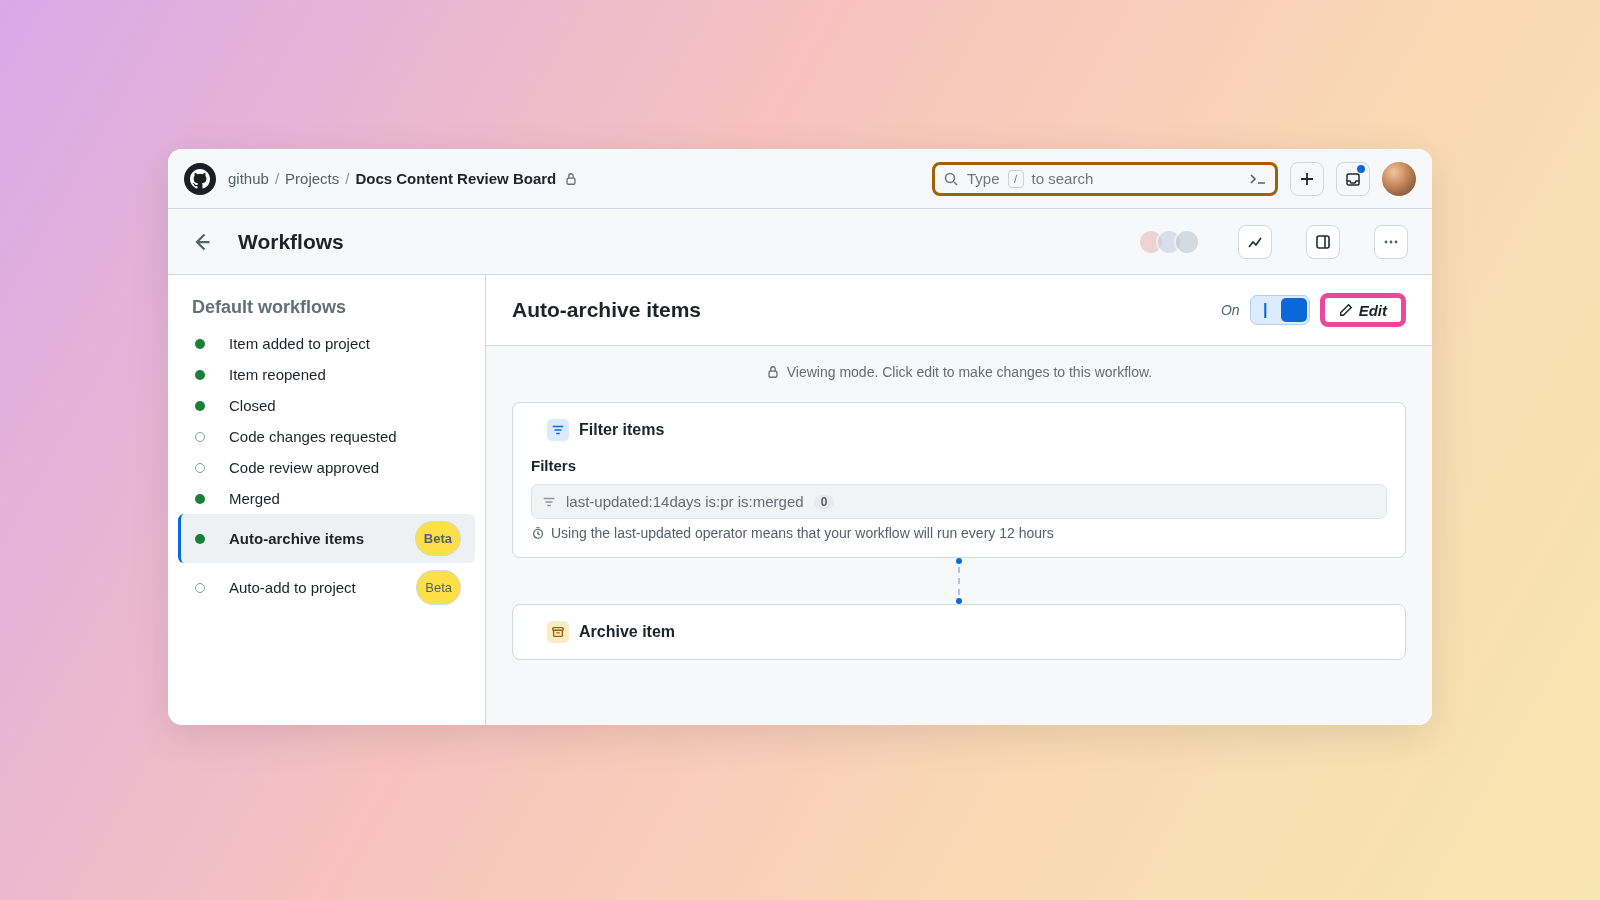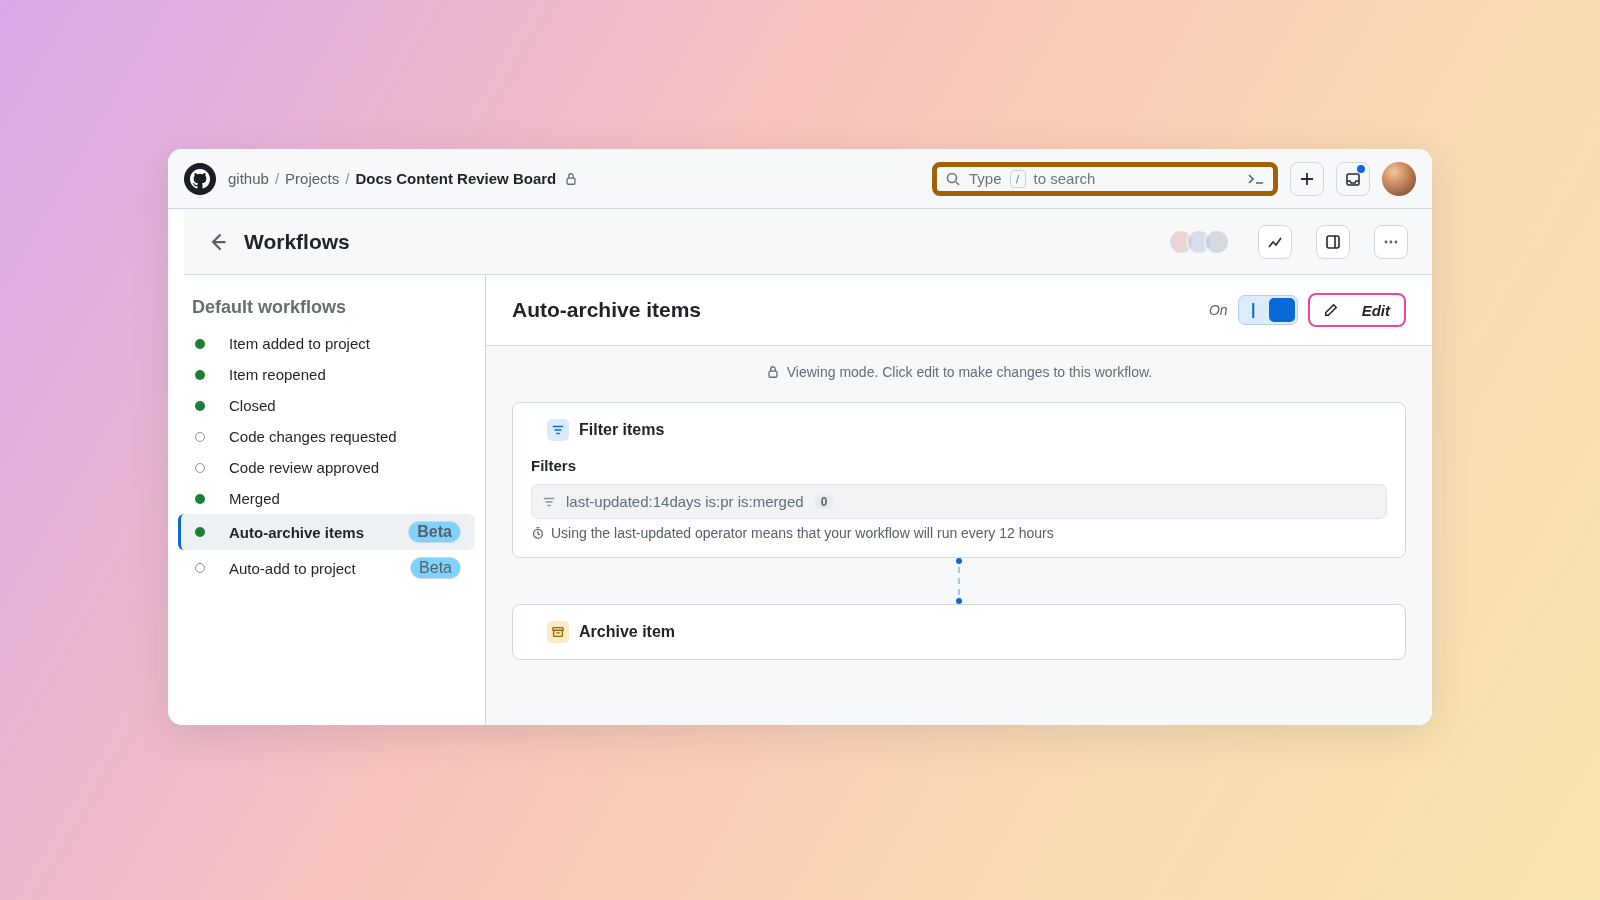--- a/index.html
+++ b/index.html
@@ -35,21 +35,21 @@
     display: flex; align-items: center; justify-content: center;
     flex-shrink: 0;
   }
   .breadcrumbs { display: flex; align-items: center; gap: 6px; color: #57606a; font-size: 15px; }
   .breadcrumbs .sep { color: #8c959f; }
   .breadcrumbs .current { color: #1f2328; font-weight: 600; }
   .lock-badge { color: #656d76; font-size: 13px; margin-left: 2px; }
   .searchbox {
     margin-left: auto;
     width: 346px; height: 34px;
-    border: 5px solid #a16207;
+    border: 3px solid #a16207;
     border-radius: 8px;
     background: #f6f8fa;
     display: flex; align-items: center;
     padding: 0 8px; gap: 8px;
     color: #6e7781;
     font-size: 15px;
   }
   .searchbox .slash {
     display:inline-flex; align-items:center; justify-content:center;
     width:16px; height:18px;
@@ -72,22 +72,21 @@
     background: radial-gradient(circle at 35% 30%, #f2c6a0 0%, #c98a5e 40%, #6b3d2e 100%);
     flex-shrink:0;
   }
 
   .subheader {
     height: 66px;
     background: #f6f8fa;
     border-bottom: 1px solid #d0d7de;
     display:flex; align-items:center;
     padding: 0 24px;
-    gap: 16px;
-    margin-left: 16px;
+    gap: 26px;
   }
   .back-arrow { color:#57606a; }
   .page-title { font-size: 21px; font-weight: 700; color:#1f2328; }
   .facepile { margin-left:auto; display:flex; }
   .facepile .mini {
     width:26px; height:26px; border-radius:50%;
     border:2px solid #f6f8fa;
     margin-left:-8px;
     opacity:0.6;
   }
@@ -117,24 +116,24 @@
     border-radius:6px;
     font-size:15px; color:#1f2328;
     position:relative;
     border-left: 3px solid transparent;
   }
   .wf-item.active { background:#eef1f4; font-weight:600; border-left-color:#0969da; }
   .dot-on { width:10px; height:10px; border-radius:50%; background:#1a7f37; flex-shrink:0; }
   .dot-off { width:10px; height:10px; border-radius:50%; border:1.5px solid #8c959f; flex-shrink:0; }
   .beta-pill {
     margin-left:auto;
-    font-size:16px; color:#57606a;
+    font-size:13px; color:#57606a;
     border:1px solid #d0d7de; border-radius:999px;
-    padding: 1px 8px;
-    background:#7dd3fc;
+    padding: 9px 8px;
+    background:#fde047;
   }
 
   .main { flex:1; background:#fff; display:flex; flex-direction:column; min-width:0; }
   .main-head {
     display:flex; align-items:center;
     padding: 18px 26px;
     border-bottom:1px solid #d0d7de;
   }
   .main-title { font-size:21px; font-weight:700; color:#1f2328; }
   .toggle-wrap { margin-left:auto; display:flex; align-items:center; gap:10px;font-style:italic; }
@@ -144,22 +143,22 @@
     border:1px solid #b6ceed;
     background:#ddecfc;
     display:flex; align-items:center; justify-content:flex-end;
     padding:2px;
     position:relative;
   }
   .toggle .pipe{ position:absolute; left:12px; color:#0969da; font-weight:700; }
   .toggle .knob { width:26px; height:24px; background:#0969da; border-radius:5px; }
   .edit-btn {
     height:34px; padding:0 14px;
-    border:2px solid #ec4899; border-radius:8px;
-    background:#fff; display:flex; align-items:center; gap:24px;
+    border:5px solid #ec4899; border-radius:8px;
+    background:#fff; display:flex; align-items:center; gap:6px;
     font-size:15px; font-weight:600; color:#1f2328;
   }
 
   .canvas { flex:1; background:#f6f8fa; padding: 0 26px 20px; overflow:hidden;}
   .view-note { text-align:center; color:#656d76; font-size:14px; padding:18px 0 22px; display:flex; align-items:center; justify-content:center; gap:7px;}
   .card {
     background:#fff; border:1px solid #d0d7de; border-radius:8px;
     padding: 16px 18px;
   }
   .card-head { display:flex; align-items:center; gap:10px; font-size:16px; font-weight:600; color:#1f2328;margin-left:16px; }

